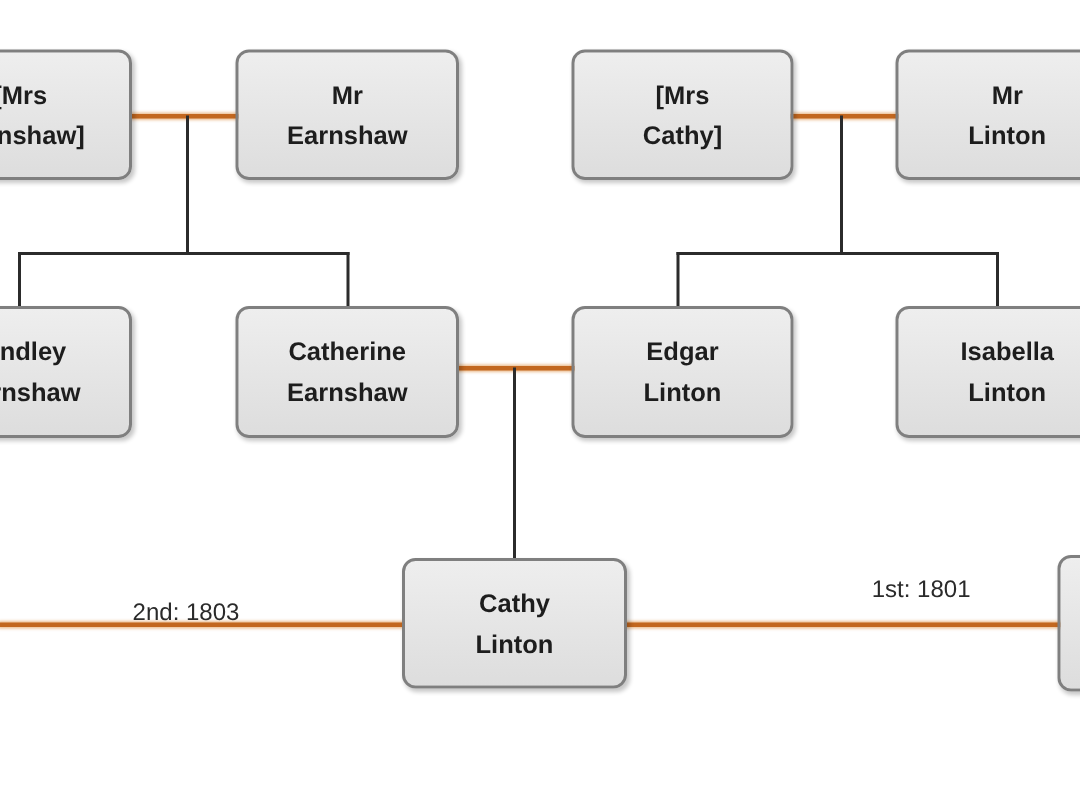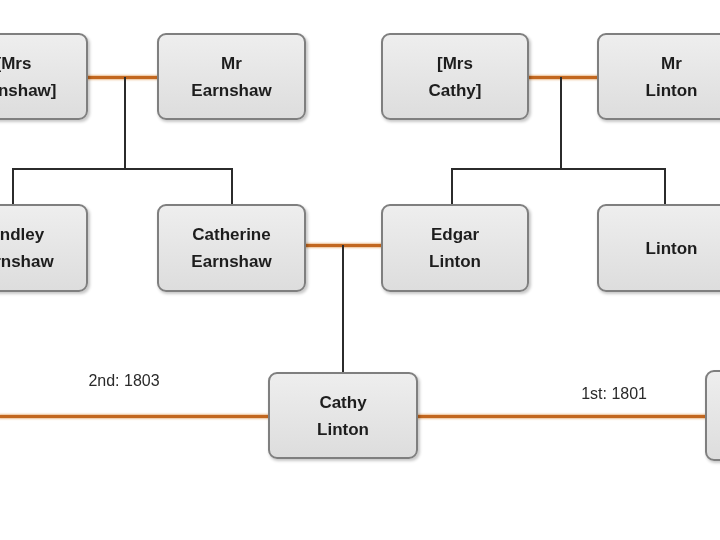--- a/index.html
+++ b/index.html
@@ -100,28 +100,29 @@
   </div>
   <div class="box" style="left:157px; top:204px; width:149px; height:88px;">
     <div>Catherine</div>
     <div>Earnshaw</div>
   </div>
   <div class="box" style="left:381px; top:204px; width:148px; height:88px;">
     <div>Edgar</div>
     <div>Linton</div>
   </div>
   <div class="box" style="left:597px; top:204px; width:149px; height:88px;">
+    <div>Isabella</div>
     <div>Linton</div>
   </div>
 
   <div class="box" style="left:268px; top:372px; width:150px; height:87px;">
     <div>Cathy</div>
     <div>Linton</div>
   </div>
   <div class="box" style="left:705px; top:370px; width:149px; height:91px;">
     <div></div>
     <div></div>
   </div>
 
-  <div class="mlabel" style="left:44px;  top:372px;">2nd: 1803</div>
+  <div class="mlabel" style="left:44px;  top:400px;">2nd: 1803</div>
   <div class="mlabel" style="left:487px; top:385px;text-align:right;">1st: 1801</div>
 
 </div>
 
 </body></html>

